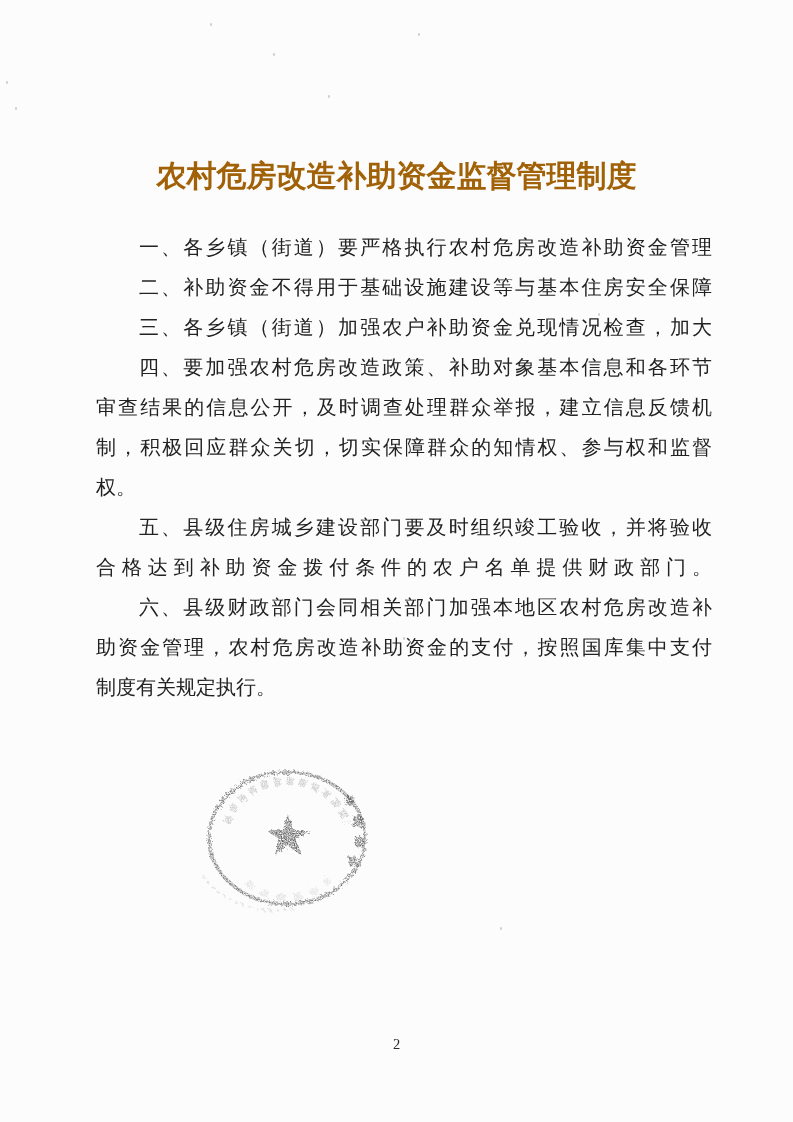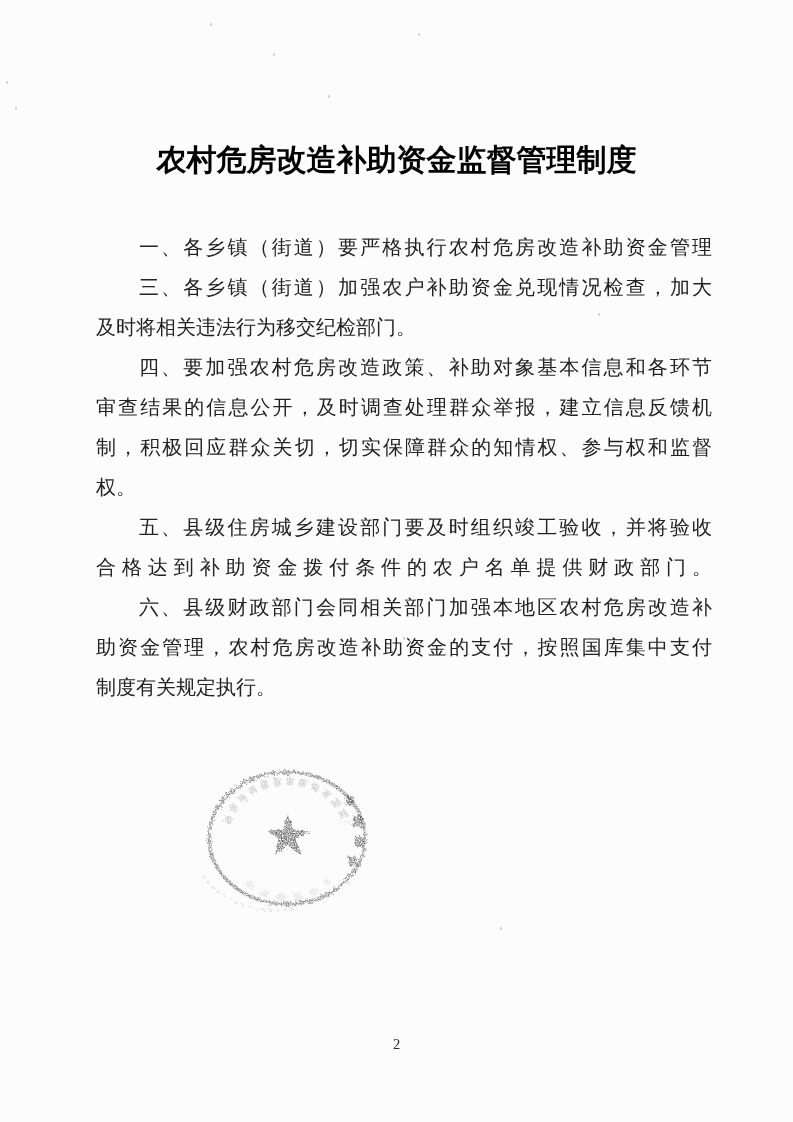--- a/index.html
+++ b/index.html
@@ -7,25 +7,25 @@
     position:relative;
     width:793px;height:1122px;
     background:#fcfcfc;
     overflow:hidden;
     font-family:"Liberation Serif","DejaVu Serif",serif;
     color:#1e1e1e;
   }
   .doc-title{
     position:absolute;
     top:140px;left:0;right:0;
-    margin:0;
+    margin:16px;
     text-align:center;
     font-size:30px;
     font-weight:bold;
-    color:#000000;
+    color:#a16207;
     letter-spacing:0px;
   }
   .body-text{
     position:absolute;
     top:227px;left:96px;
     width:616px;
     font-size:20px;
     color:#222;
   }
   .ln{
@@ -62,22 +62,22 @@
 </style>
 </head>
 <body>
 
 <div class="page">
 
   <h1 class="doc-title">农村危房改造补助资金监督管理制度</h1>
 
   <div class="body-text">
     <div class="ln fl in">一、各乡镇（街道）要严格执行农村危房改造补助资金管理</div>
+    <div class="ln fl in">二、补助资金不得用于基础设施建设等与基本住房安全保障</div>
     <div class="ln fl in">三、各乡镇（街道）加强农户补助资金兑现情况检查，加大</div>
-    <div class="ln">及时将相关违法行为移交纪检部门。</div>
     <div class="ln fl in">四、要加强农村危房改造政策、补助对象基本信息和各环节</div>
     <div class="ln fl">审查结果的信息公开，及时调查处理群众举报，建立信息反馈机</div>
     <div class="ln fl">制，积极回应群众关切，切实保障群众的知情权、参与权和监督</div>
     <div class="ln">权。</div>
     <div class="ln fl in">五、县级住房城乡建设部门要及时组织竣工验收，并将验收</div>
     <div class="ln fl">合格达到补助资金拨付条件的农户名单提供财政部门。</div>
     <div class="ln fl in">六、县级财政部门会同相关部门加强本地区农村危房改造补</div>
     <div class="ln fl">助资金管理，农村危房改造补助资金的支付，按照国库集中支付</div>
     <div class="ln">制度有关规定执行。</div>
   </div>

